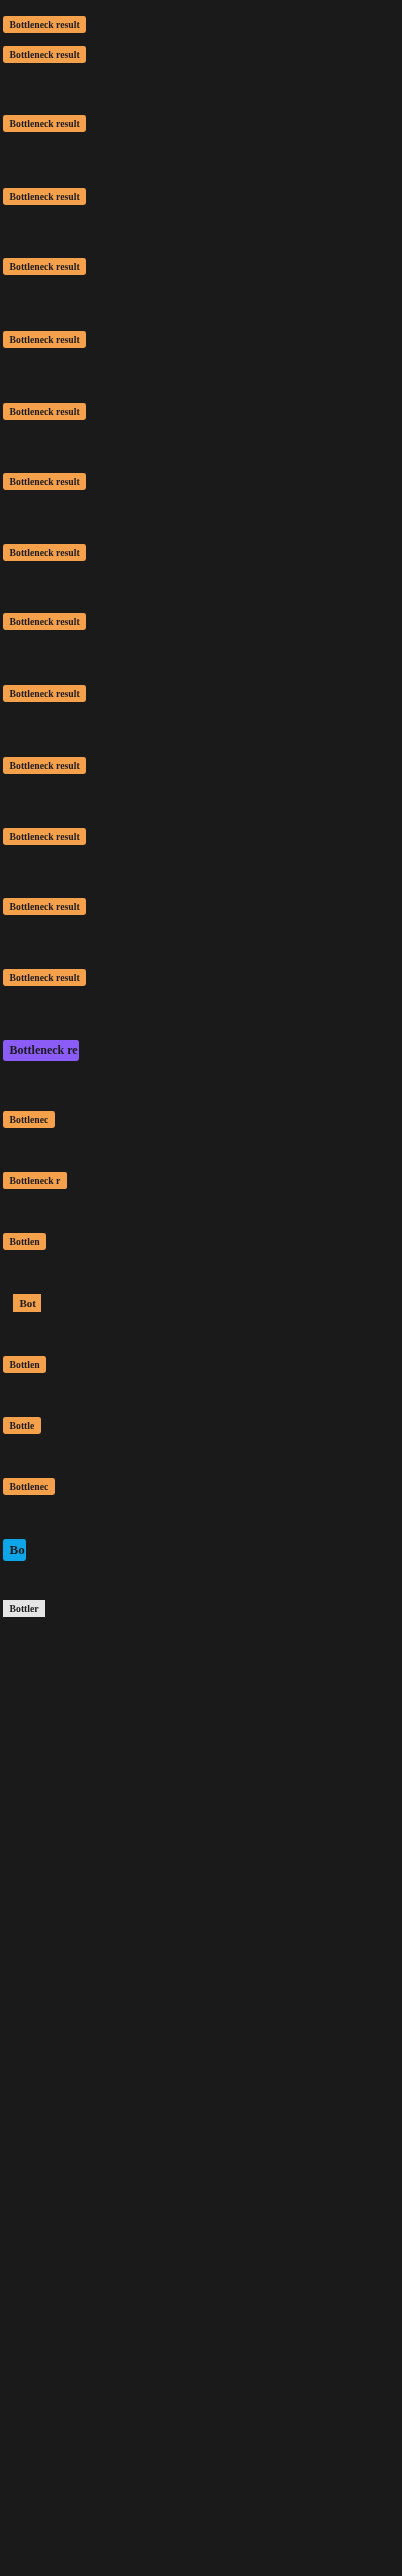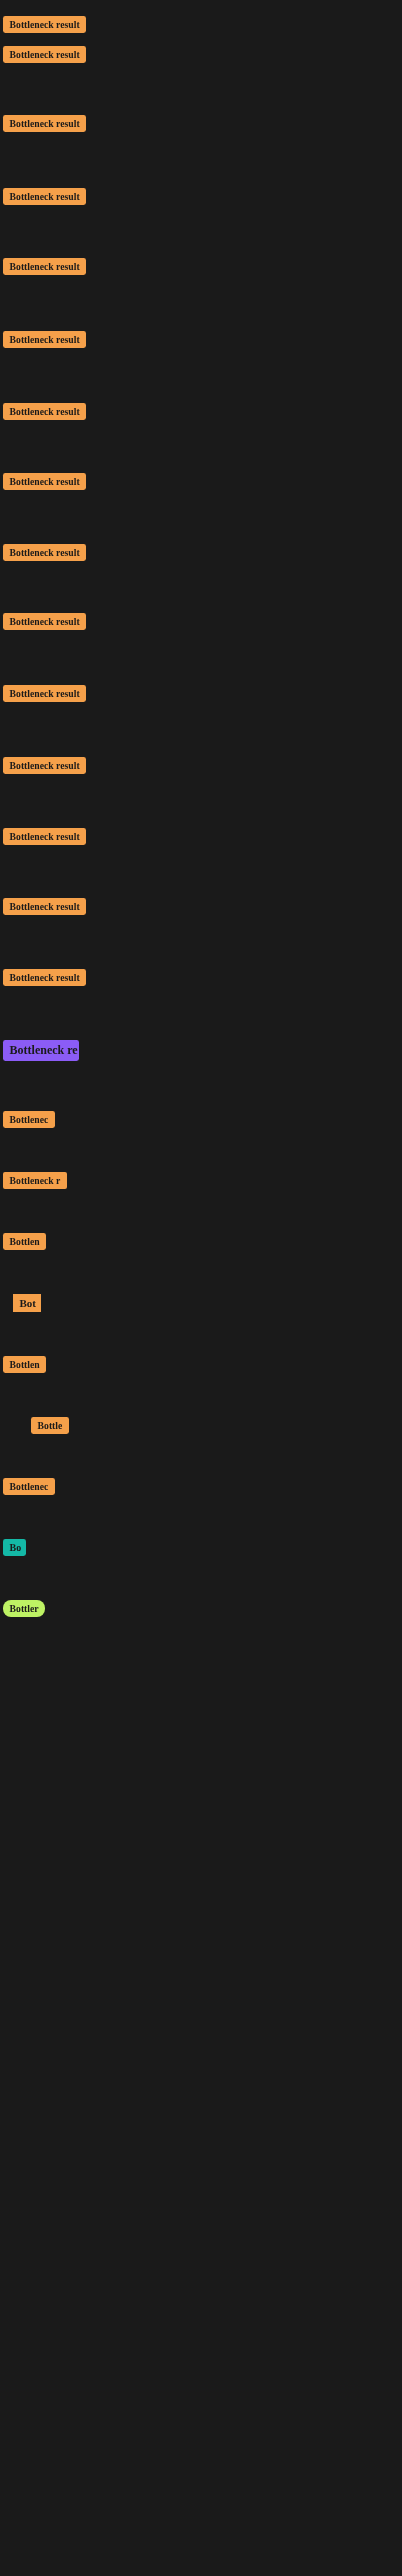--- a/index.html
+++ b/index.html
@@ -45,20 +45,20 @@
       <div style="position: absolute; top: 757px; left: 3.2px; background-color: rgb(245, 160, 74); color: rgb(26, 26, 26); font-size: 9.7px; font-weight: bold; padding: 3.2px 6.4px; border-radius: 2.4px; white-space: nowrap; overflow: hidden; max-width: 97px;">Bottleneck result</div>
       <div style="position: absolute; top: 828px; left: 3.2px; background-color: rgb(245, 160, 74); color: rgb(26, 26, 26); font-size: 9.7px; font-weight: bold; padding: 3.2px 6.4px; border-radius: 2.4px; white-space: nowrap; overflow: hidden; max-width: 97px;">Bottleneck result</div>
       <div style="position: absolute; top: 898px; left: 3.2px; background-color: rgb(245, 160, 74); color: rgb(26, 26, 26); font-size: 9.7px; font-weight: bold; padding: 3.2px 6.4px; border-radius: 2.4px; white-space: nowrap; overflow: hidden; max-width: 97px;">Bottleneck result</div>
       <div style="position: absolute; top: 969px; left: 3.2px; background-color: rgb(245, 160, 74); color: rgb(26, 26, 26); font-size: 9.7px; font-weight: bold; padding: 3.2px 6.4px; border-radius: 2.4px; white-space: nowrap; overflow: hidden; max-width: 97px;">Bottleneck result</div>
       <div style="position: absolute; top: 1040px; left: 3.2px; background-color: #8b5cf6; color: rgb(26, 26, 26); font-size: 12px; font-weight: bold; padding: 3.2px 6.4px; border-radius: 2.4px; white-space: nowrap; overflow: hidden; max-width: 76px;">Bottleneck re</div>
       <div style="position: absolute; top: 1111px; left: 3.2px; background-color: rgb(245, 160, 74); color: rgb(26, 26, 26); font-size: 9.7px; font-weight: bold; padding: 3.2px 6.4px; border-radius: 2.4px; white-space: nowrap; overflow: hidden; max-width: 58px;">Bottlenec</div>
       <div style="position: absolute; top: 1172px; left: 3.2px; background-color: rgb(245, 160, 74); color: rgb(26, 26, 26); font-size: 9.7px; font-weight: bold; padding: 3.2px 6.4px; border-radius: 2px; white-space: nowrap; overflow: hidden; max-width: 66px;">Bottleneck r</div>
       <div style="position: absolute; top: 1233px; left: 3.2px; background-color: rgb(245, 160, 74); color: rgb(26, 26, 26); font-size: 9.7px; font-weight: bold; padding: 3.2px 6.4px; border-radius: 2.4px; white-space: nowrap; overflow: hidden; max-width: 48px;">Bottlen</div>
       <div style="position: absolute; top: 1294px; left: 13px; background-color: rgb(245, 160, 74); color: rgb(26, 26, 26); font-size: 11px; font-weight: bold; padding: 3.2px 6.4px; border-radius: 0; white-space: nowrap; overflow: hidden; max-width: 28px;">Bot</div>
       <div style="position: absolute; top: 1356px; left: 3.2px; background-color: rgb(245, 160, 74); color: rgb(26, 26, 26); font-size: 9.7px; font-weight: bold; padding: 3.2px 6.4px; border-radius: 2.4px; white-space: nowrap; overflow: hidden; max-width: 48px;">Bottlen</div>
-      <div style="position: absolute; top: 1417px; left: 3.2px; background-color: rgb(245, 160, 74); color: rgb(26, 26, 26); font-size: 9.7px; font-weight: bold; padding: 3.2px 6.4px; border-radius: 2.4px; white-space: nowrap; overflow: hidden; max-width: 42px; margin-left: 28px;">Bottle</div>
+      <div style="position: absolute; top: 1417px; left: 3.2px; background-color: rgb(245, 160, 74); color: rgb(26, 26, 26); font-size: 9.7px; font-weight: bold; padding: 3.2px 6.4px; border-radius: 2.4px; white-space: nowrap; overflow: hidden; max-width: 42px;">Bottle</div>
       <div style="position: absolute; top: 1478px; left: 3.2px; background-color: rgb(245, 160, 74); color: rgb(26, 26, 26); font-size: 9.7px; font-weight: bold; padding: 3.2px 6.4px; border-radius: 2.4px; white-space: nowrap; overflow: hidden; max-width: 58px;">Bottlenec</div>
-      <div style="position: absolute; top: 1539px; left: 3.2px; background-color: #14b8a6; color: rgb(26, 26, 26); font-size: 10px; font-weight: bold; padding: 3.2px 6.4px; border-radius: 2.4px; white-space: nowrap; overflow: hidden; max-width: 22.5px;">Bo</div>
-      <div style="position: absolute; top: 1600px; left: 3.2px; background-color: #bef264; color: rgb(26, 26, 26); font-size: 9.7px; font-weight: bold; padding: 3.2px 6.4px; border-radius: 8px; white-space: nowrap; overflow: hidden; max-width: 42px;">Bottler</div>
+      <div style="position: absolute; top: 1539px; left: 3.2px; background-color: #0ea5e9; color: rgb(26, 26, 26); font-size: 13px; font-weight: bold; padding: 3.2px 6.4px; border-radius: 2.4px; white-space: nowrap; overflow: hidden; max-width: 22.5px;">Bo</div>
+      <div style="position: absolute; top: 1600px; left: 3.2px; background-color: #e5e5e5; color: rgb(26, 26, 26); font-size: 9.7px; font-weight: bold; padding: 3.2px 6.4px; border-radius: 0; white-space: nowrap; overflow: hidden; max-width: 42px;">Bottler</div>
     </div>
 
 </div>
 
 
 </body></html>

